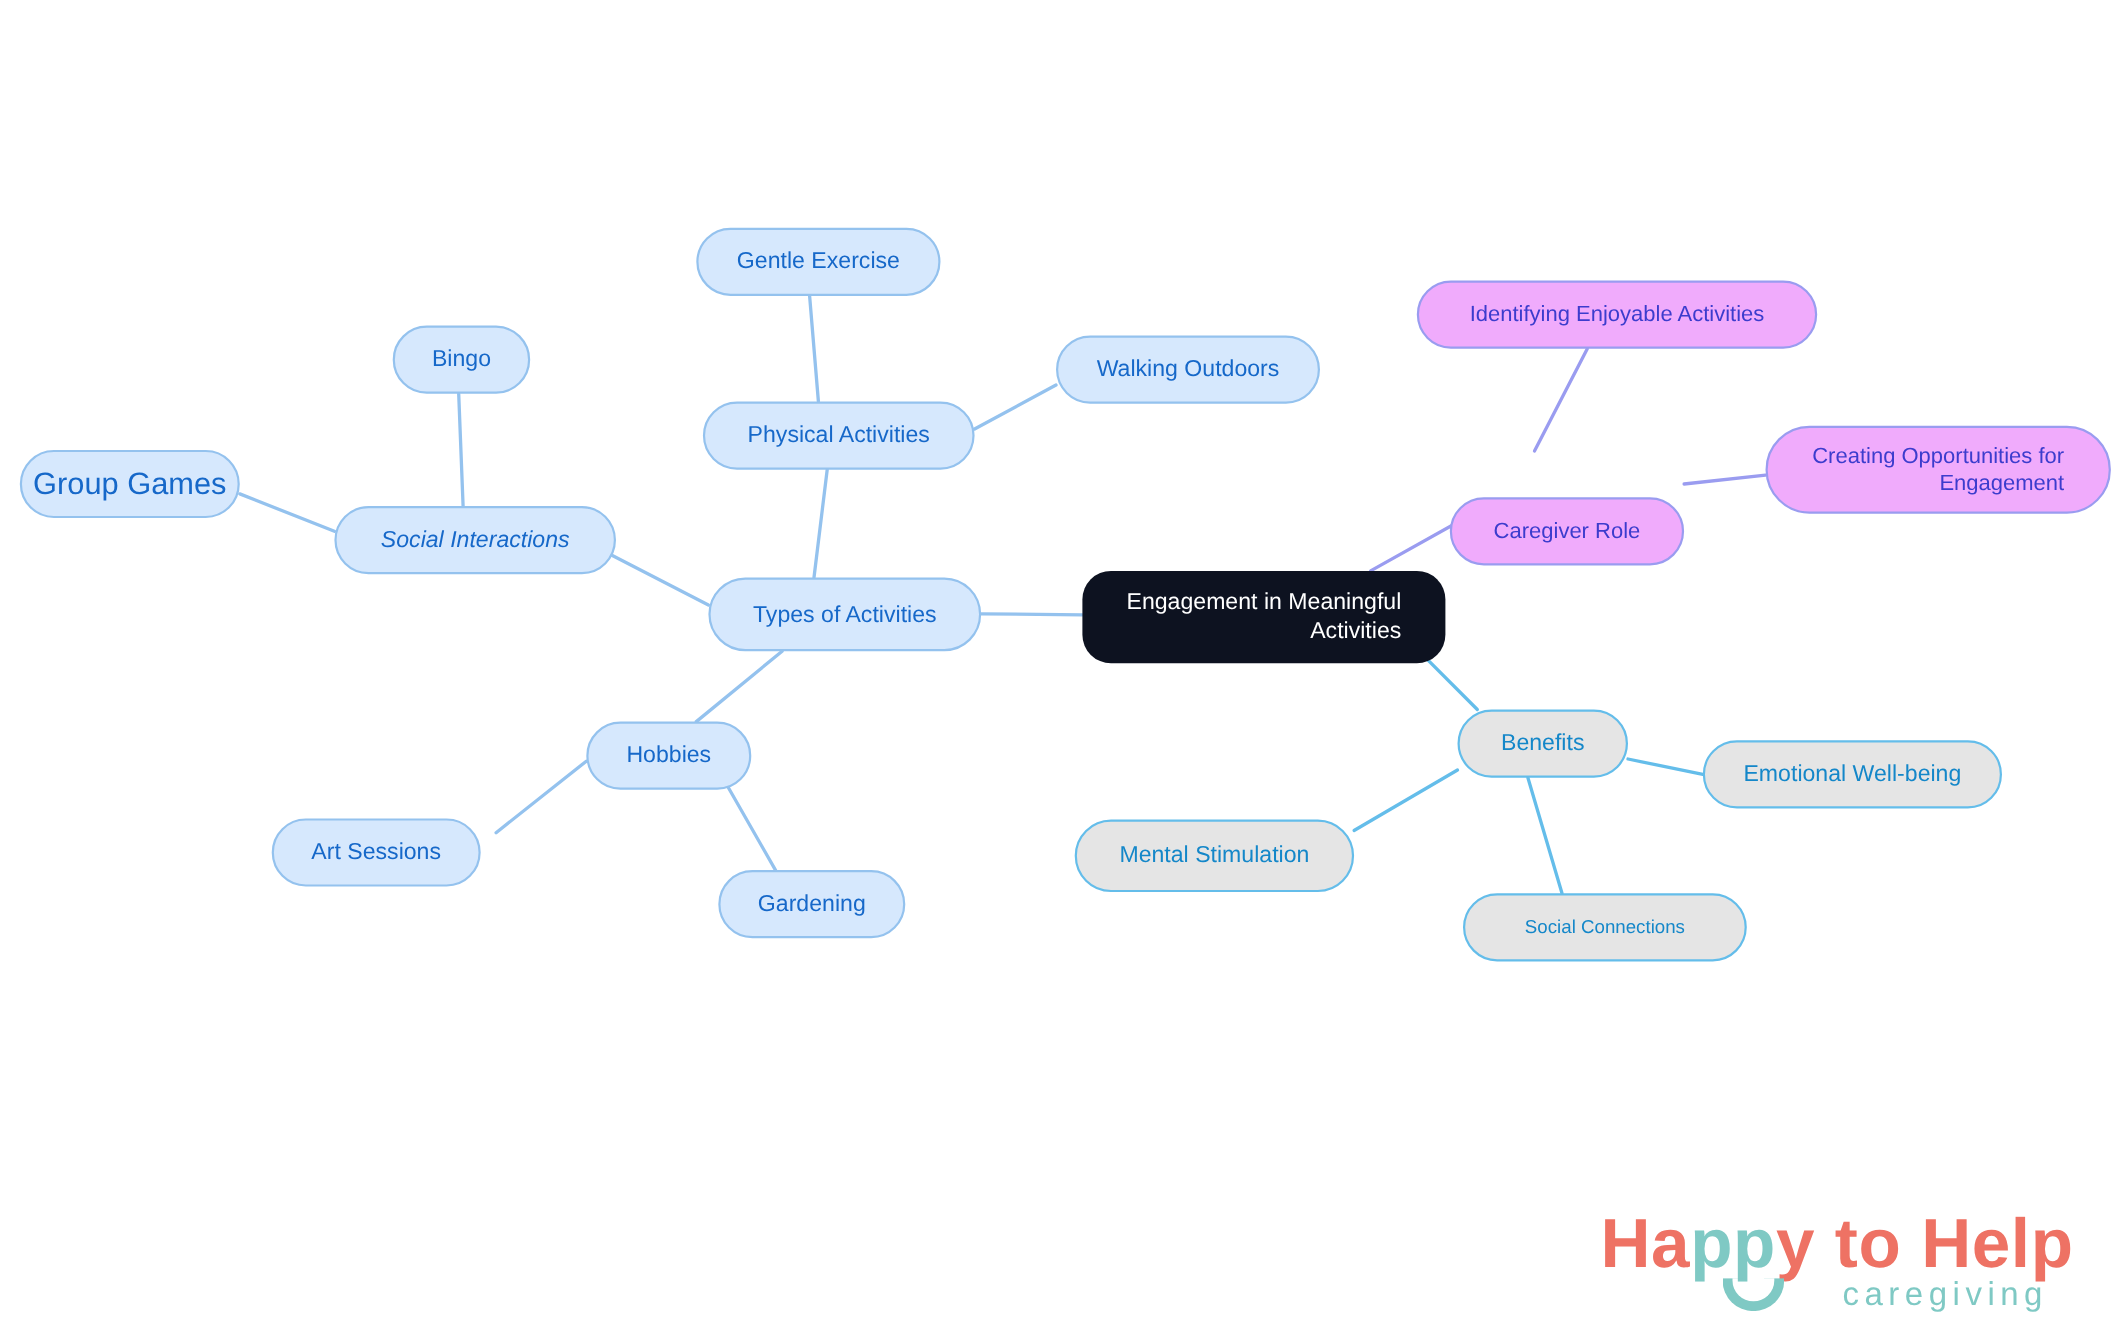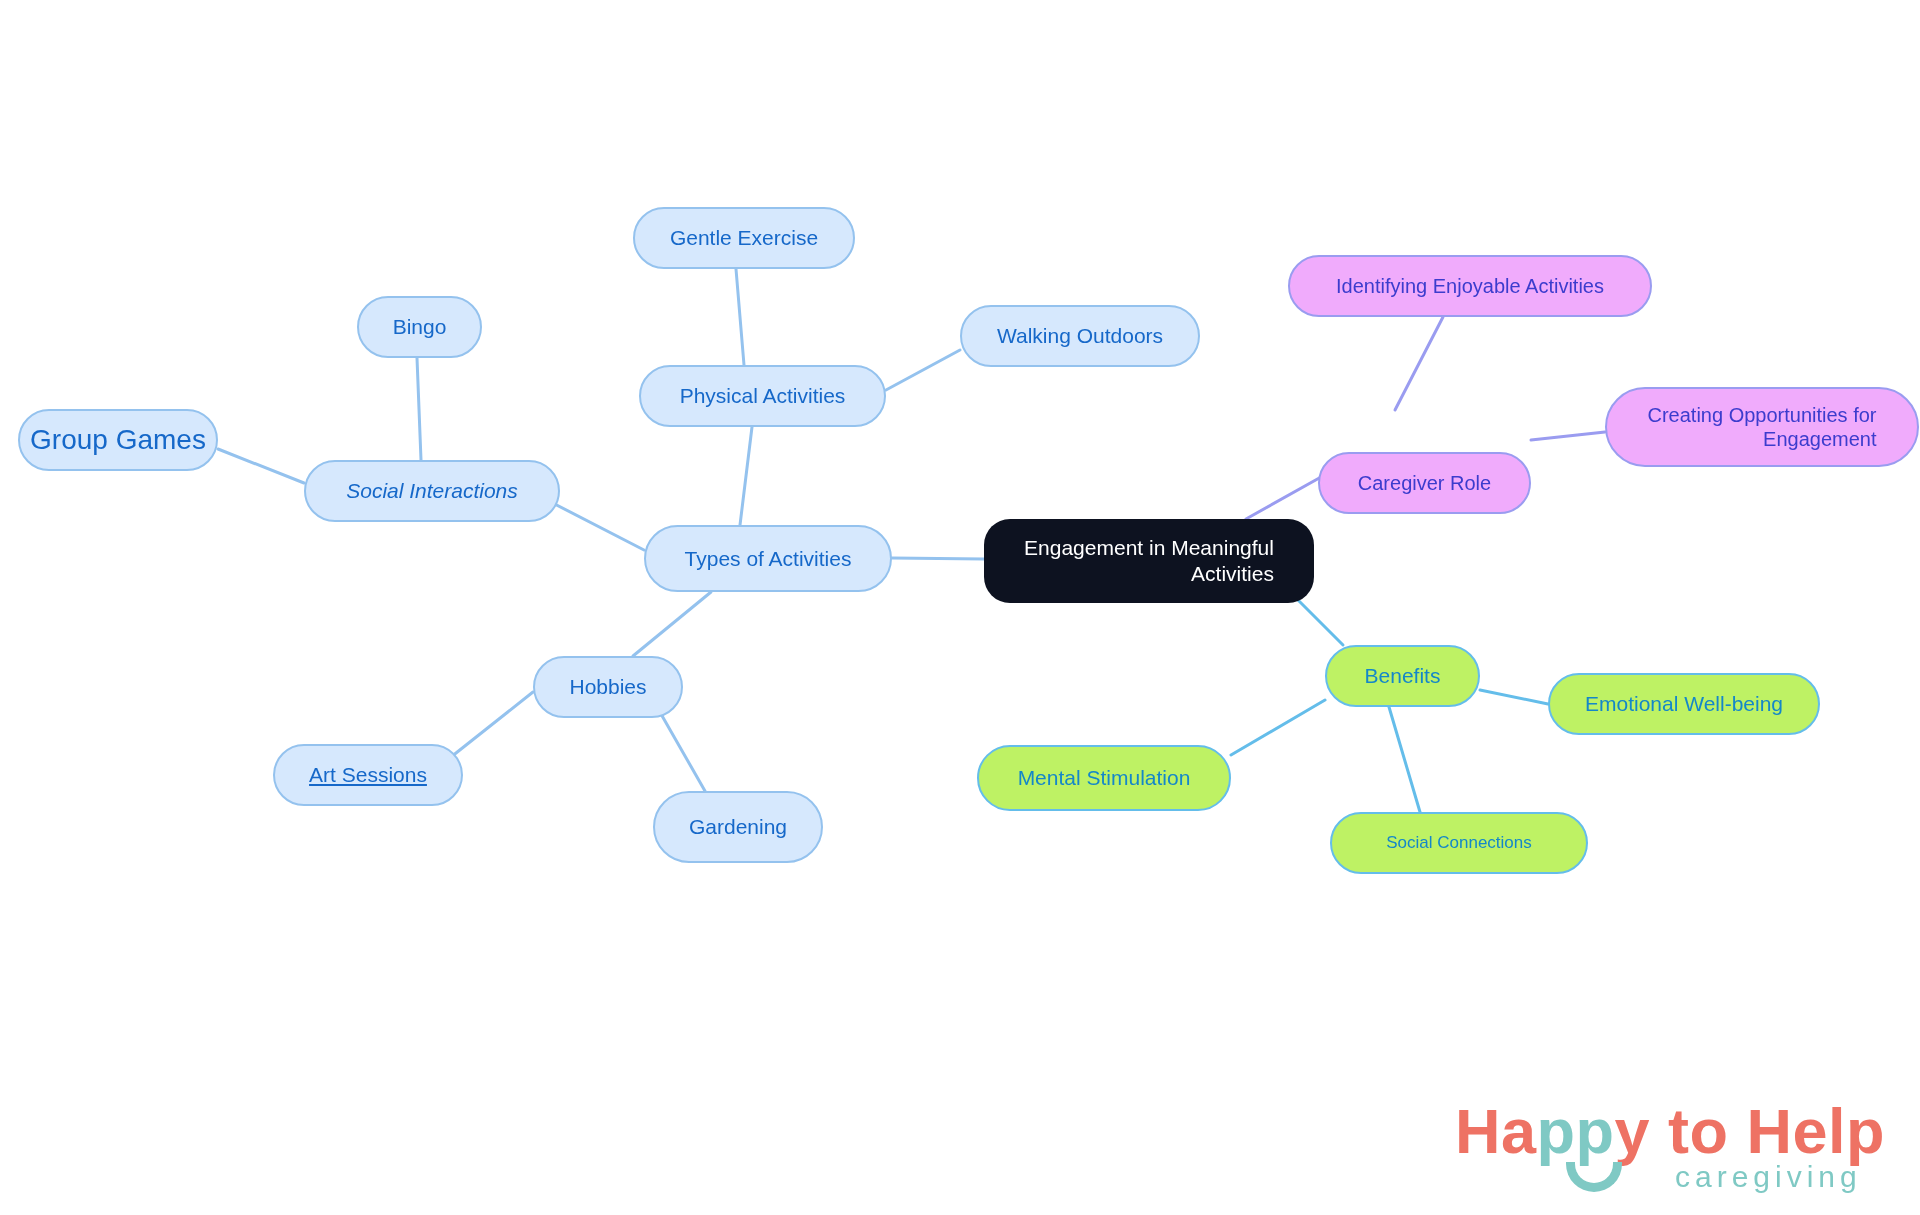--- a/index.html
+++ b/index.html
@@ -50,21 +50,21 @@
     background: #0d1220;
     color: #ffffff;
     border-color: #0d1220;
   }
   .pal-blue {
     background: #d6e8fd;
     color: #1668c9;
     border-color: #94c2ee;
   }
   .pal-cyan {
-    background: #bef264;
+    background: #e5e5e5;
     color: #1487c9;
     border-color: #64bdea;
   }
   .pal-purple {
     background: #f0abfc;
     color: #3c3ccd;
     border-color: #9a9cf0;
   }
   #logo {
     position: absolute;
@@ -136,22 +136,22 @@
       <div class="node pal-blue" style="left: 644px; top: 525px; width: 248px; height: 67px; font-size: 21px;">Types of Activities</div>
       <div class="node pal-purple" style="left: 1318px; top: 410px; width: 213px; height: 62px; font-size: 20px; margin-top: 42px;">Caregiver Role</div>
       <div class="node pal-cyan" style="left: 1325px; top: 645px; width: 155px; height: 62px; font-size: 21px;">Benefits</div>
       <div class="node pal-blue" style="left: 304px; top: 460px; width: 256px; height: 62px; font-size: 21px; font-style: italic;">Social Interactions</div>
       <div class="node pal-blue" style="left: 639px; top: 365px; width: 247px; height: 62px; font-size: 21px;">Physical Activities</div>
       <div class="node pal-blue" style="left: 533px; top: 656px; width: 150px; height: 62px; font-size: 21px;">Hobbies</div>
       <div class="node pal-blue" style="left: 18px; top: 409px; width: 200px; height: 62px; font-size: 28px;">Group Games</div>
       <div class="node pal-blue" style="left: 357px; top: 296px; width: 125px; height: 62px; font-size: 21px;">Bingo</div>
       <div class="node pal-blue" style="left: 633px; top: 207px; width: 222px; height: 62px; font-size: 21px;">Gentle Exercise</div>
       <div class="node pal-blue" style="left: 960px; top: 305px; width: 240px; height: 62px; font-size: 21px;">Walking Outdoors</div>
-      <div class="node pal-blue" style="left: 273px; top: 744px; width: 190px; height: 62px; font-size: 21px; text-decoration: underline;">Art Sessions</div>
-      <div class="node pal-blue" style="left: 653px; top: 791px; width: 170px; height: 72px; font-size: 21px;">Gardening</div>
+      <div class="node pal-blue" style="left: 247px; top: 744px; width: 190px; height: 62px; font-size: 21px;">Art Sessions</div>
+      <div class="node pal-blue" style="left: 653px; top: 791px; width: 170px; height: 62px; font-size: 21px;">Gardening</div>
       <div class="node pal-purple" style="left: 1288px; top: 255px; width: 364px; height: 62px; font-size: 20px;">Identifying Enjoyable Activities</div>
       <div class="node pal-purple" style="left: 1605px; top: 387px; width: 314px; height: 80px; font-size: 20px;">Creating Opportunities for
 Engagement</div>
       <div class="node pal-cyan" style="left: 1548px; top: 673px; width: 272px; height: 62px; font-size: 21px;">Emotional Well-being</div>
       <div class="node pal-cyan" style="left: 977px; top: 745px; width: 254px; height: 66px; font-size: 21px;">Mental Stimulation</div>
       <div class="node pal-cyan" style="left: 1330px; top: 812px; width: 258px; height: 62px; font-size: 17px;">Social Connections</div>
     </div>
 
   <div id="logo">
     <div class="logo-word">

